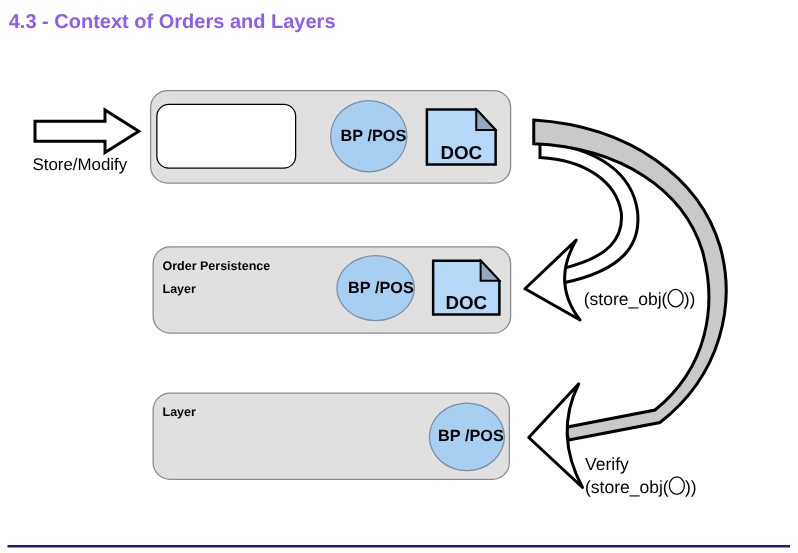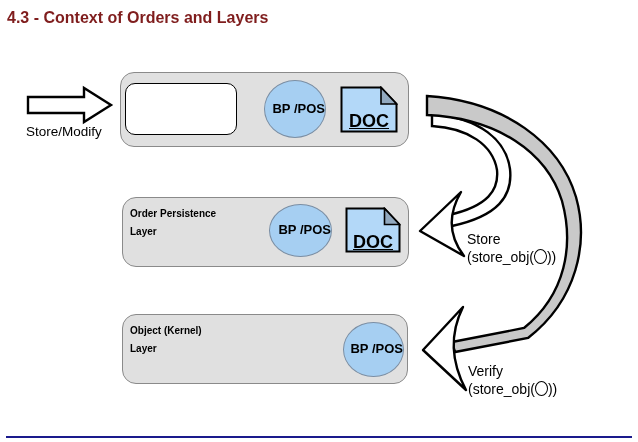--- a/index.html
+++ b/index.html
@@ -1,37 +1,37 @@
 <!DOCTYPE html>
 <html><head>
 <meta charset="utf-8">
 <style>
   html,body{margin:0;padding:0;background:#fff;}
   body{width:638px;height:442px;position:relative;overflow:hidden;
        font-family:"Liberation Sans","DejaVu Sans",sans-serif;color:#000;}
   .canvas{position:absolute;inset:0;}
   .title{position:absolute;left:7px;top:9px;font-size:16px;font-weight:bold;
-         color:#7f1d1d;letter-spacing:0;}
+         color:#8b5cf6;letter-spacing:0;}
   .layer{position:absolute;background:#e0e0e0;border:1.5px solid #8a8a8a;border-radius:14px;}
   .layer-top{left:120px;top:72px;width:287px;height:73px;}
   .layer-mid{left:122px;top:197px;width:285px;height:68px;}
   .layer-bot{left:122px;top:314px;width:284px;height:68px;}
   .whitebox{position:absolute;left:125px;top:83px;width:110px;height:50px;
             background:#fff;border:1.5px solid #000;border-radius:10px;}
   .circle{position:absolute;background:#a6cff2;border:1.5px solid #7b8ea3;border-radius:50%;
           display:flex;flex-direction:row;align-items:center;justify-content:flex-end;
           font-weight:bold;font-size:13px;line-height:1.12;text-align:center;}
   .circle-top{left:264px;top:80px;width:60px;height:56px;}
   .circle-mid{left:269px;top:204px;width:61px;height:51px;}
   .circle-bot{left:343px;top:322px;width:59px;height:53px;}
   .doc{position:absolute;}
   .doc-top{left:340px;top:86px;}
   .doc-mid{left:345px;top:207px;}
   .doc-label{position:absolute;inset:0;display:flex;align-items:center;justify-content:center;
-             font-weight:bold;font-size:18px;padding-top:20px;text-decoration:underline;}
+             font-weight:bold;font-size:15px;padding-top:20px;}
   .layer-label{position:absolute;font-weight:bold;font-size:10px;line-height:18px;}
   .label-mid{left:130px;top:205px;}
   .label-bot{left:130px;top:322px;}
   .flow-label{position:absolute;font-size:14px;line-height:18px;}
   .lbl-open{left:26px;top:123px;font-size:13.5px;}
   .lbl-store{left:467px;top:230px;}
   .lbl-verify{left:468px;top:362px;}
   .obj-glyph{display:inline-block;width:11px;height:13px;border:1.4px solid #000;
              border-radius:50%;vertical-align:-2px;background:#fff;}
   .arrows-svg{position:absolute;left:0;top:0;pointer-events:none;}
@@ -86,32 +86,30 @@
   <div class="doc doc-mid">
     <svg width="56" height="46" viewBox="0 0 56 46">
       <path d="M1.5,1.5 L39.5,1.5 L54.5,17.5 L54.5,44.5 L1.5,44.5 Z" fill="#b3d8f8" stroke="#000" stroke-width="2"></path>
       <path d="M39.5,1.5 L39.5,17.5 L54.5,17.5 Z" fill="#92a9bf" stroke="#000" stroke-width="1.6"></path>
     </svg>
     <div class="doc-label">DOC</div>
   </div>
 
   <div class="layer layer-bot"></div>
   <div class="layer-label label-bot">
-    <div>Object (Kernel)</div>
     <div>Layer</div>
   </div>
   <div class="circle circle-bot">
     <span>BP /</span>
     <span>POS</span>
   </div>
 
   <div class="flow-label lbl-open">Store/Modify</div>
 
   <div class="flow-label lbl-store">
-    <div>Store</div>
     <div><span>(store_obj(</span><span class="obj-glyph"></span><span>))</span></div>
   </div>
 
   <div class="flow-label lbl-verify">
     <div>Verify</div>
     <div><span>(store_obj(</span><span class="obj-glyph"></span><span>))</span></div>
   </div>
 
   <div class="footer-rule"></div>
 </div>

